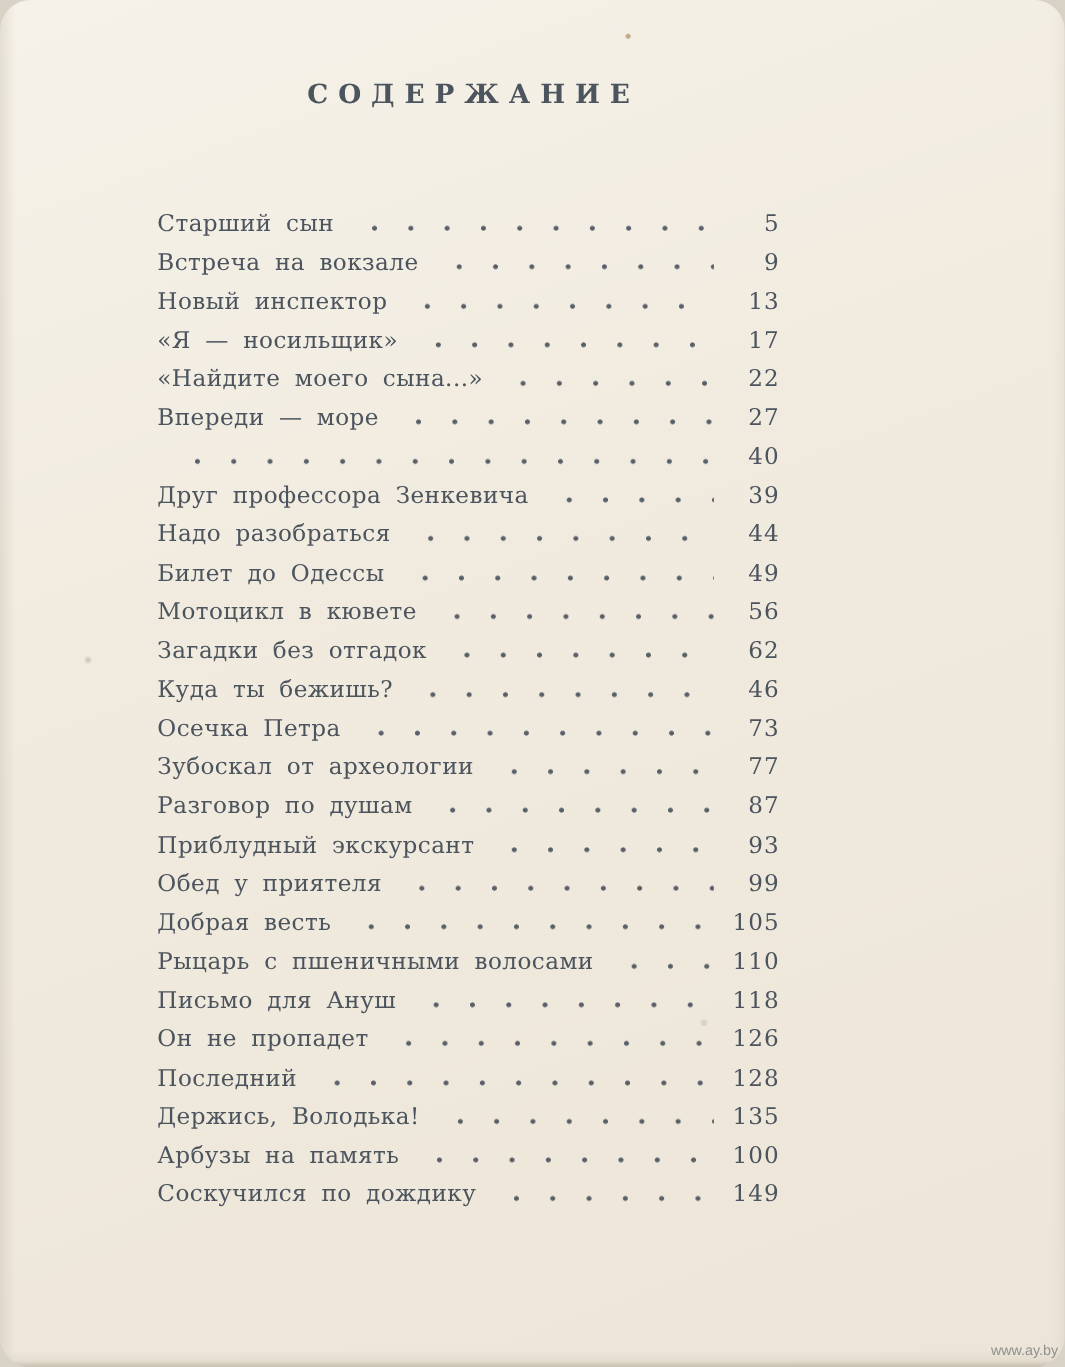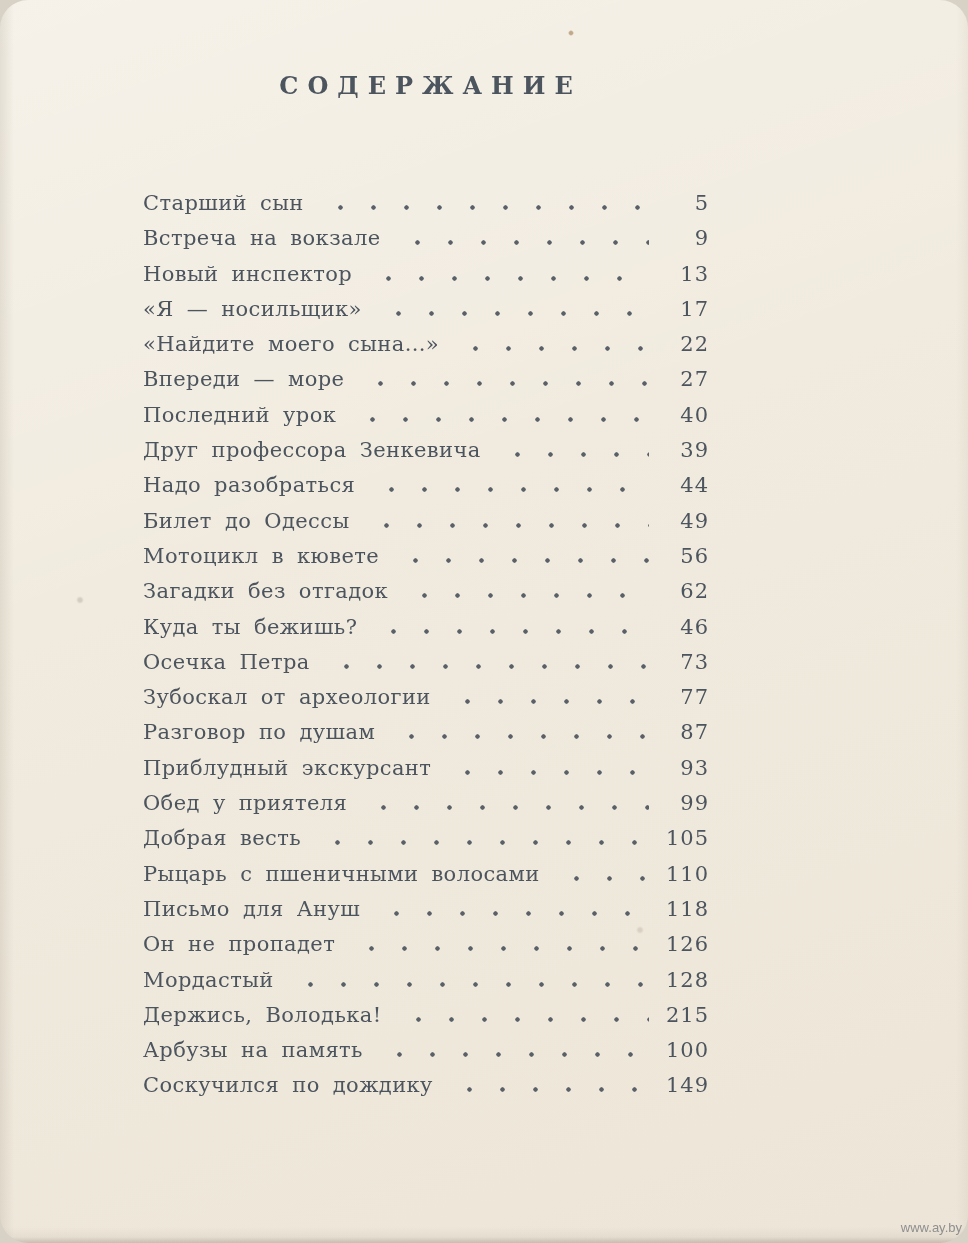--- a/index.html
+++ b/index.html
@@ -138,21 +138,20 @@
     <span class="toc-page">22</span>
   </div>
 
   <div class="toc-row">
     <span class="toc-title">Впереди — море</span>
     <span class="toc-dots"></span>
     <span class="toc-page">27</span>
   </div>
 
   <div class="toc-row">
-    <span class="toc-title">Последний урок</span>
     <span class="toc-dots"></span>
     <span class="toc-page">40</span>
   </div>
 
   <div class="toc-row">
     <span class="toc-title">Друг профессора Зенкевича</span>
     <span class="toc-dots"></span>
     <span class="toc-page">39</span>
   </div>
 
@@ -234,29 +233,29 @@
     <span class="toc-page">118</span>
   </div>
 
   <div class="toc-row">
     <span class="toc-title">Он не пропадет</span>
     <span class="toc-dots"></span>
     <span class="toc-page">126</span>
   </div>
 
   <div class="toc-row">
-    <span class="toc-title">Мордастый</span>
+    <span class="toc-title">Последний</span>
     <span class="toc-dots"></span>
     <span class="toc-page">128</span>
   </div>
 
   <div class="toc-row">
     <span class="toc-title">Держись, Володька!</span>
     <span class="toc-dots"></span>
-    <span class="toc-page">215</span>
+    <span class="toc-page">135</span>
   </div>
 
   <div class="toc-row">
     <span class="toc-title">Арбузы на память</span>
     <span class="toc-dots"></span>
     <span class="toc-page">100</span>
   </div>
 
   <div class="toc-row">
     <span class="toc-title">Соскучился по дождику</span>

